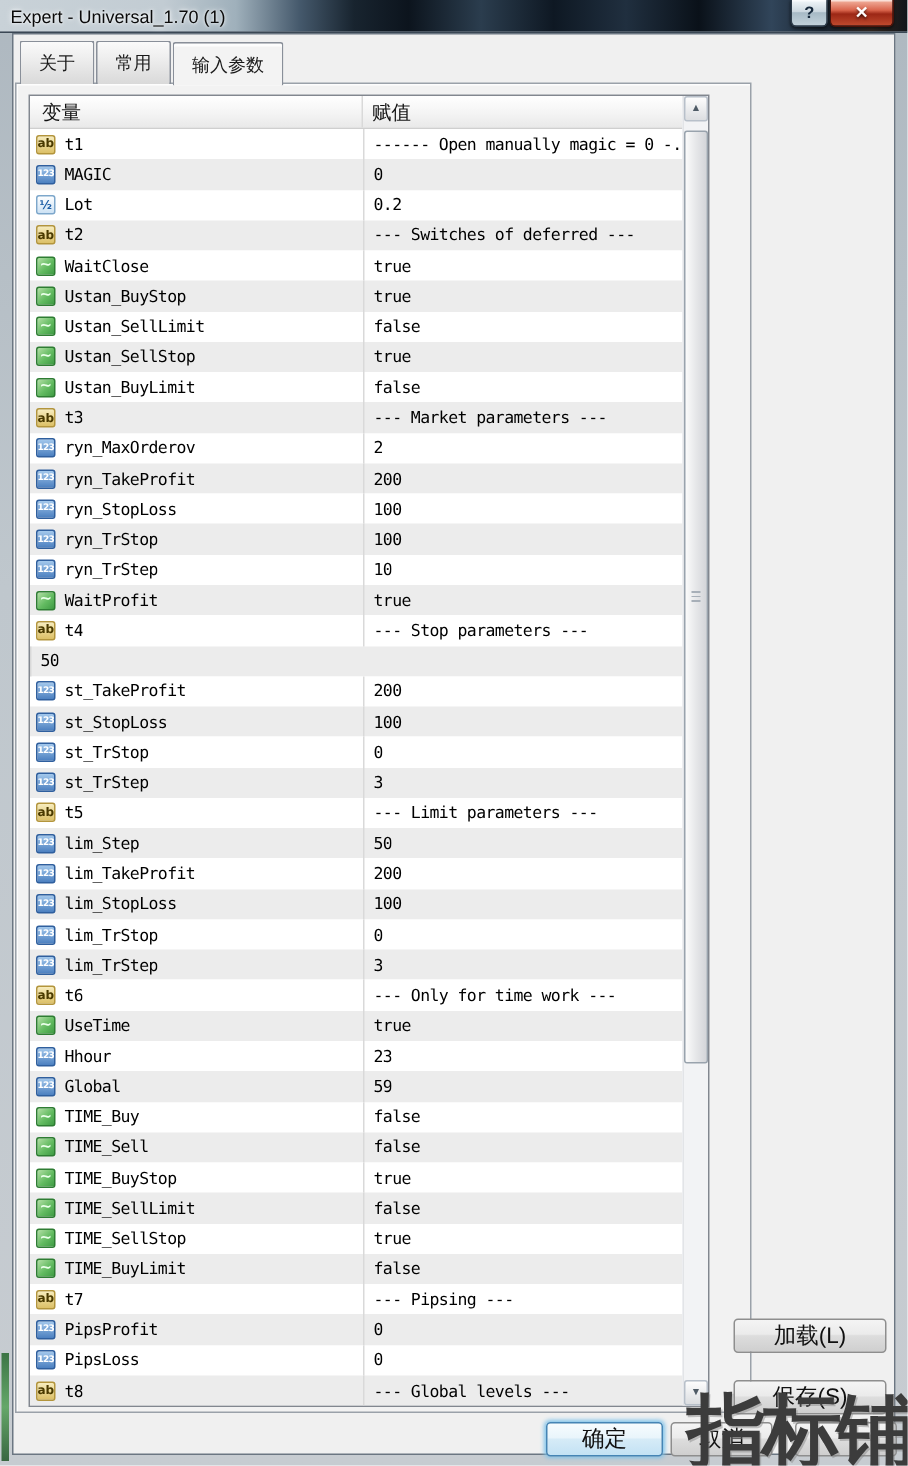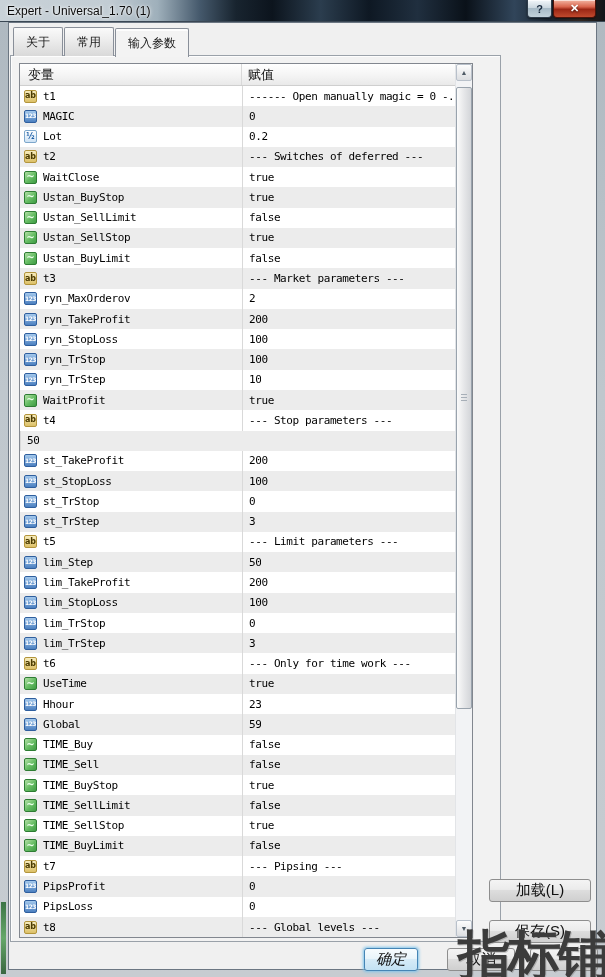--- a/index.html
+++ b/index.html
@@ -127,23 +127,23 @@
   
   .btn {
     position: absolute; height: 23px; border-radius: 3px; font-size: 15px; color: #111;
     display: flex; align-items: center; justify-content: center;
     background: linear-gradient(180deg, #f4f4f4 0%, #ebebeb 45%, #dddddd 50%, #cfcfcf 100%);
     border: 1px solid #8e8e8e;
   }
   .btn-load { left: 478px; top: 823px; width: 102px; }
   .btn-save { left: 478px; top: 852px; width: 102px; margin-top: 12px; }
   .btn-ok {
-    left: 355px; top: 925px; width: 54px;
+    left: 355px; top: 925px; width: 78px;
     background: linear-gradient(180deg, #f7fcfe 0%, #e9f5fb 45%, #d6ebf7 50%, #c3e2f4 100%);
-    border: 1px solid #4585b5; box-shadow: 0 0 3px 1px #7fc3ea; font-style: italic;
+    border: 1px solid #4585b5; box-shadow: 0 0 3px 1px #7fc3ea;
   }
   .btn-cancel { left: 438px; top: 925px; width: 68px; }
   .btn-reset { left: 521px; top: 925px; width: 68px; }
 
   
   .bg-glimpse {
     position: absolute; left: 1px; bottom: 3px; width: 5px; height: 72px; opacity: .9;
     background: linear-gradient(180deg, #2d6b36, #5aa35e 50%, #2a5c31);
   }
 

